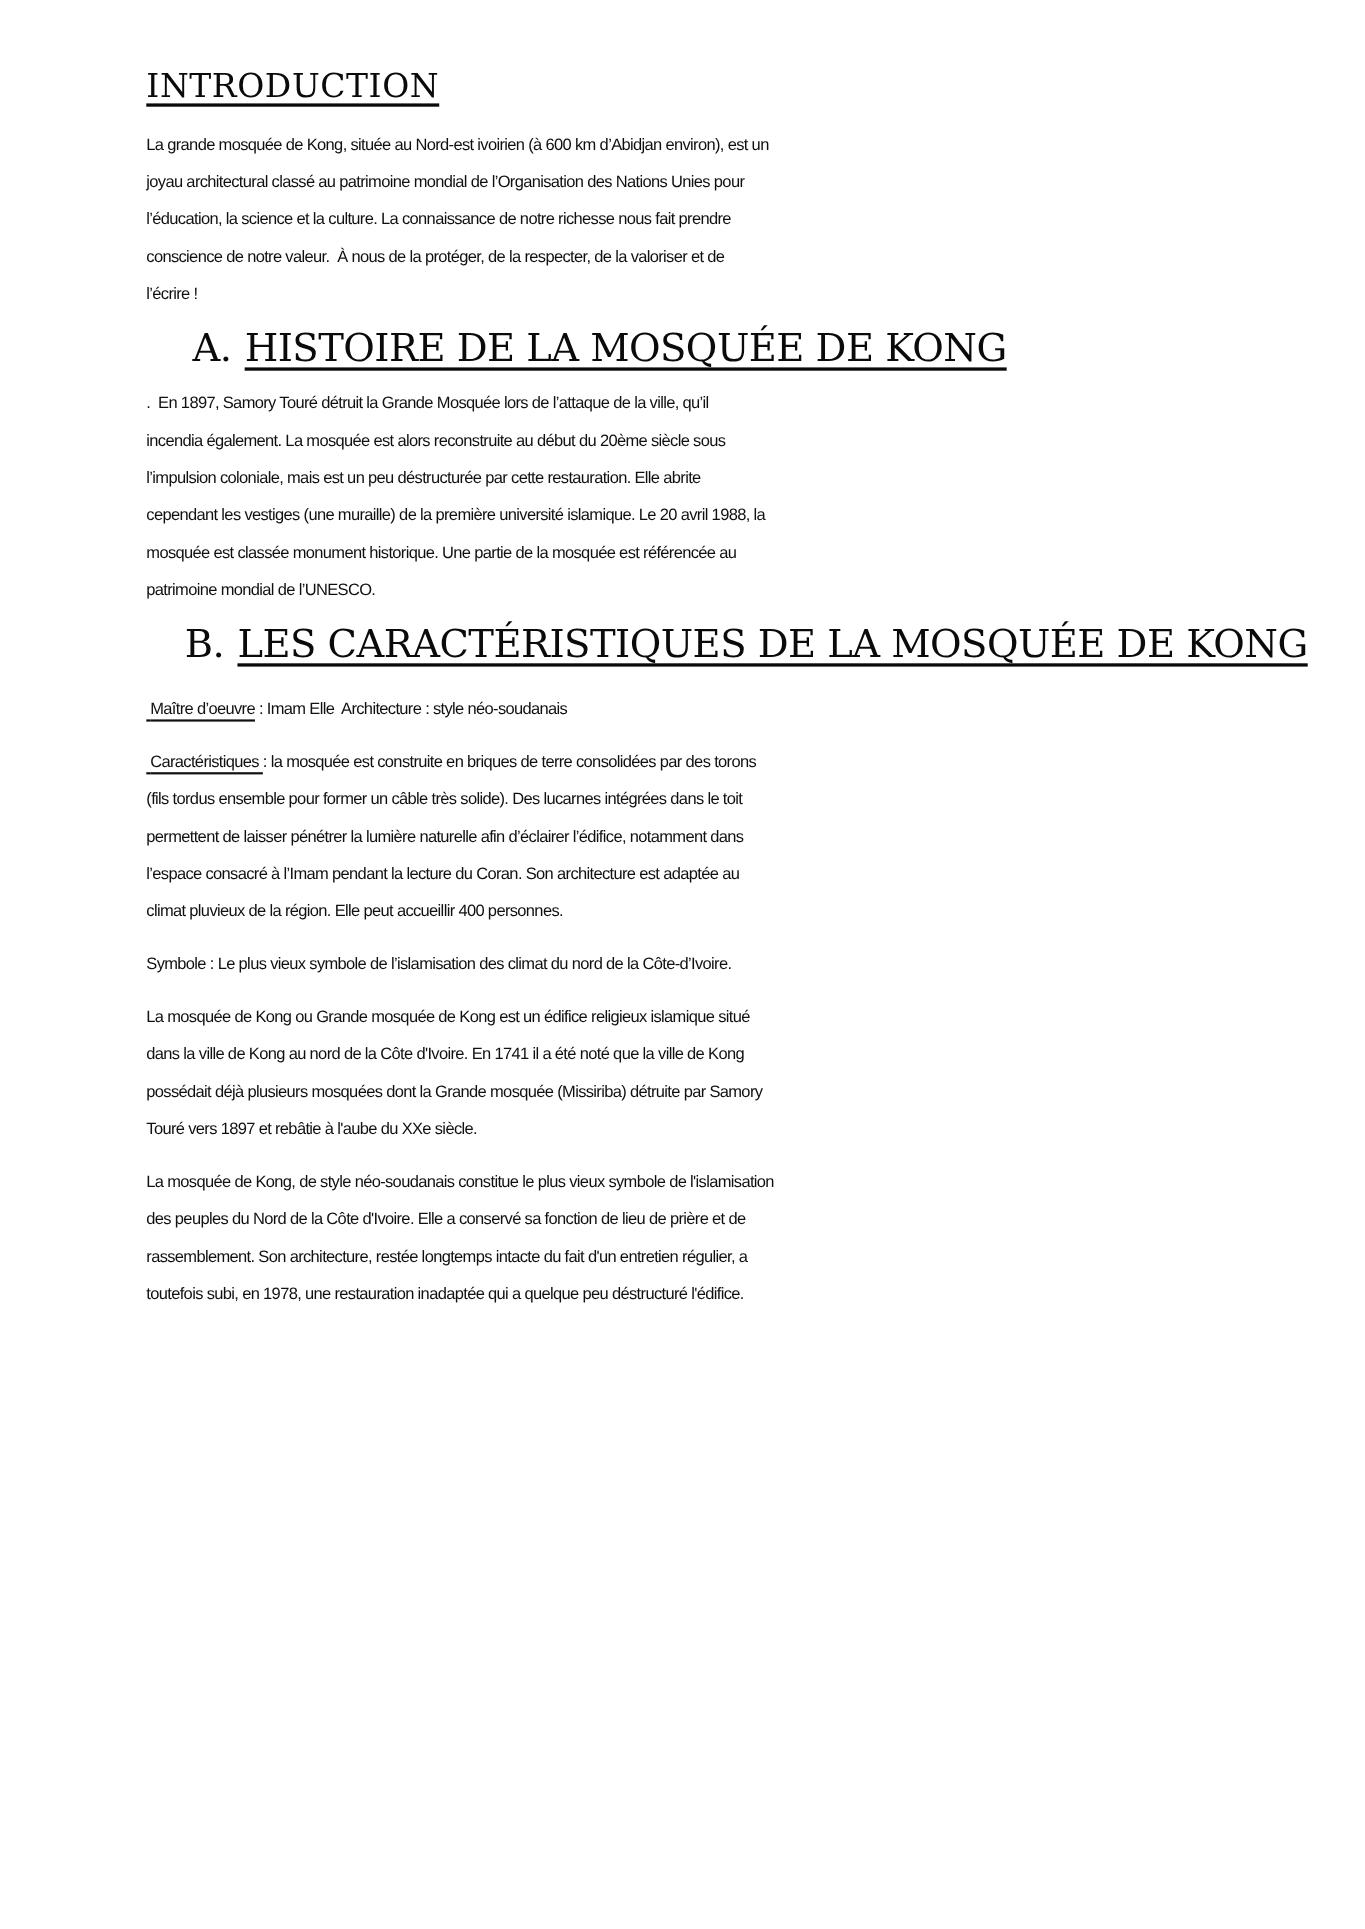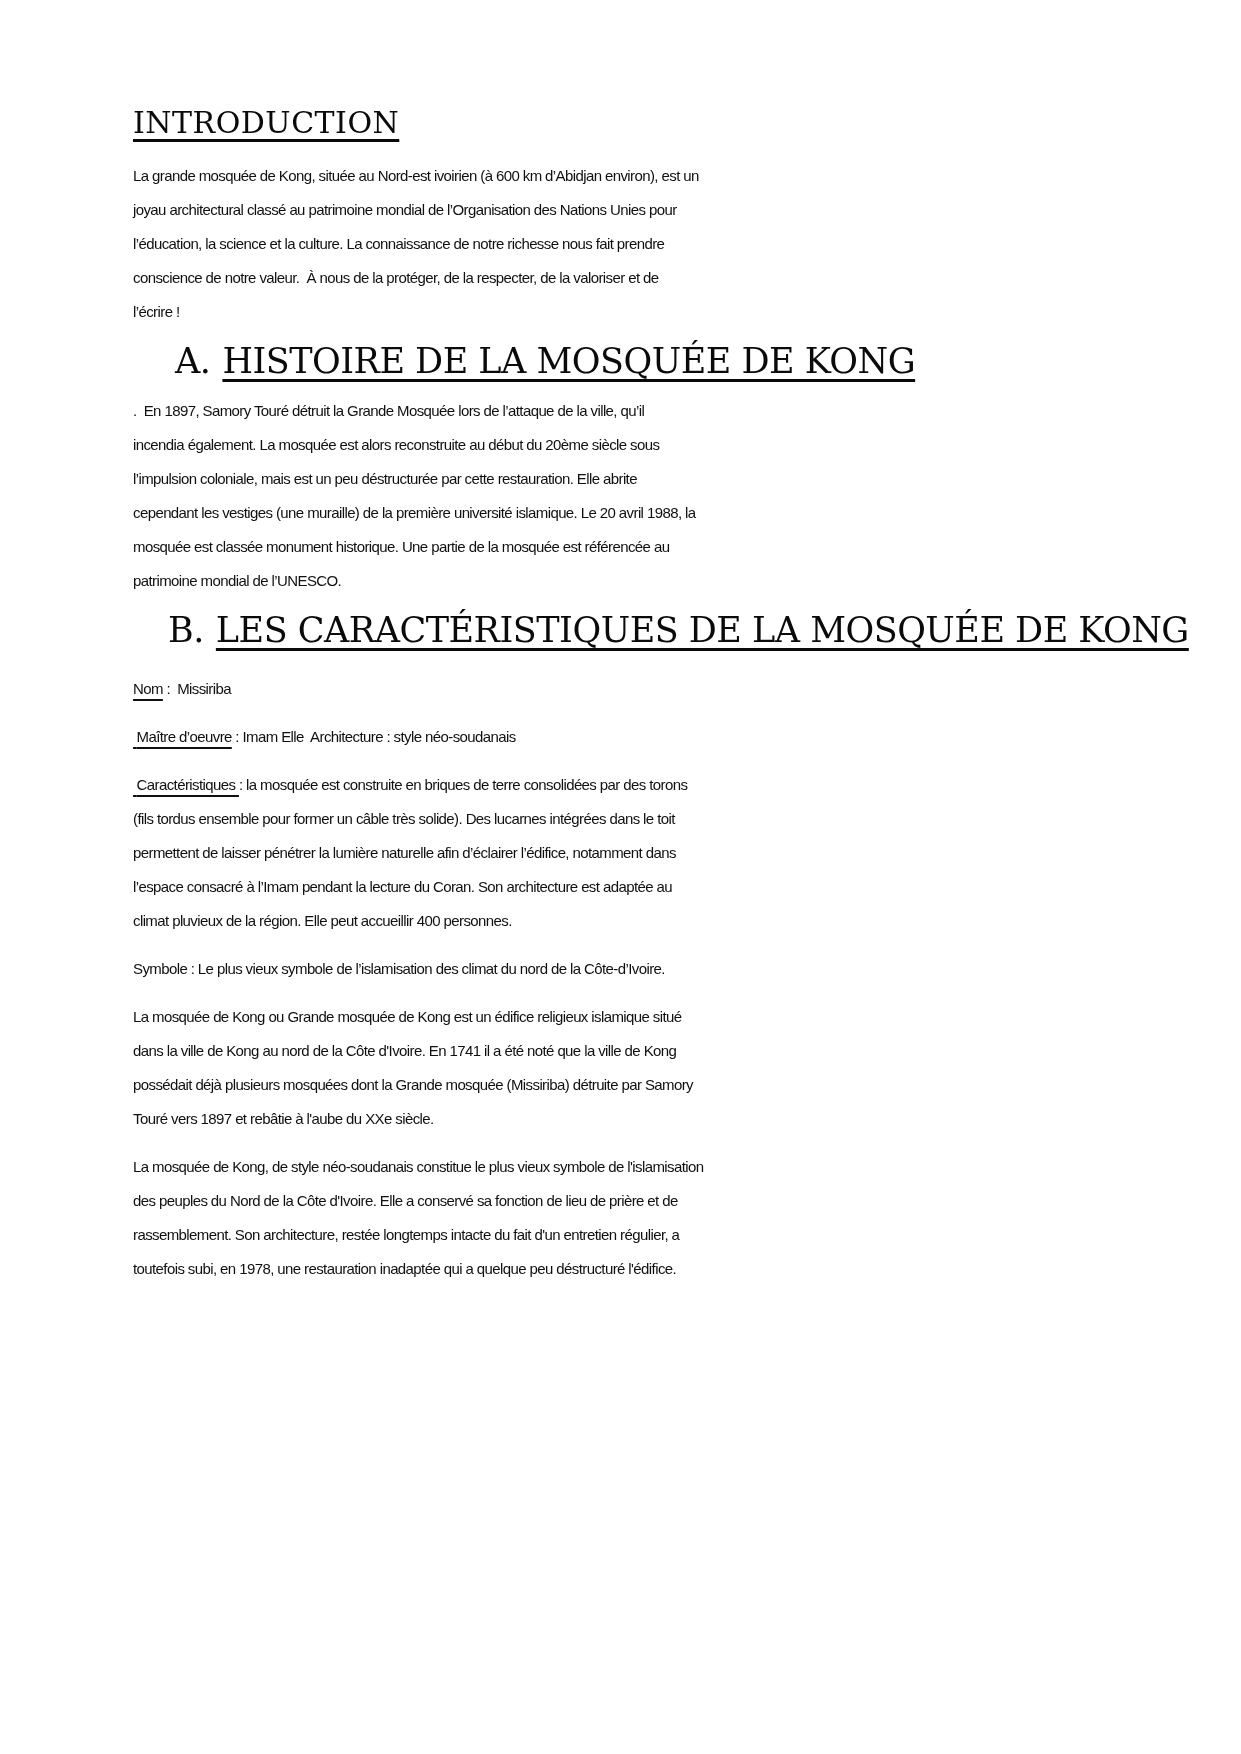--- a/index.html
+++ b/index.html
@@ -5,21 +5,21 @@
   html, body { margin: 0; padding: 0; }
   body { background: #ffffff; }
 
   .page {
     position: relative;
     width: 1241px;
     height: 1754px;
     box-sizing: border-box;
     background: #ffffff;
     color: #101010;
-    padding: 105px 40px 0 133px;
+    padding: 61px 40px 0 133px;
     overflow: hidden;
     font-family: "Liberation Sans", sans-serif;
   }
 
   
   p.body {
     font-size: 15px;
     line-height: 34px;
     letter-spacing: -0.6px;
     margin: 0 0 14px 0;
@@ -84,21 +84,20 @@
 incendia également. La mosquée est alors reconstruite au début du 20ème siècle sous
 l’impulsion coloniale, mais est un peu déstructurée par cette restauration. Elle abrite
 cependant les vestiges (une muraille) de la première université islamique. Le 20 avril 1988, la
 mosquée est classée monument historique. Une partie de la mosquée est référencée au
 patrimoine mondial de l’UNESCO.</p>
 
   <h2 class="doc-heading section-b-heading">
     <span>B.</span><span class="h2-title u-head">LES CARACTÉRISTIQUES DE LA MOSQUÉE DE KONG</span>
   </h2>
 
-  <p class="body"><span class="u-inline">Nom</span><span> :  Missiriba</span></p>
 
 
   <p class="body"><span class="u-inline"> Maître d’oeuvre</span><span> : Imam Elle  Architecture : style néo-soudanais</span></p>
 
   <p class="body"><span class="u-inline"> Caractéristiques </span><span>: la mosquée est construite en briques de terre consolidées par des torons
 (fils tordus ensemble pour former un câble très solide). Des lucarnes intégrées dans le toit
 permettent de laisser pénétrer la lumière naturelle afin d’éclairer l’édifice, notamment dans
 l’espace consacré à l’Imam pendant la lecture du Coran. Son architecture est adaptée au
 climat pluvieux de la région. Elle peut accueillir 400 personnes.</span></p>
 

